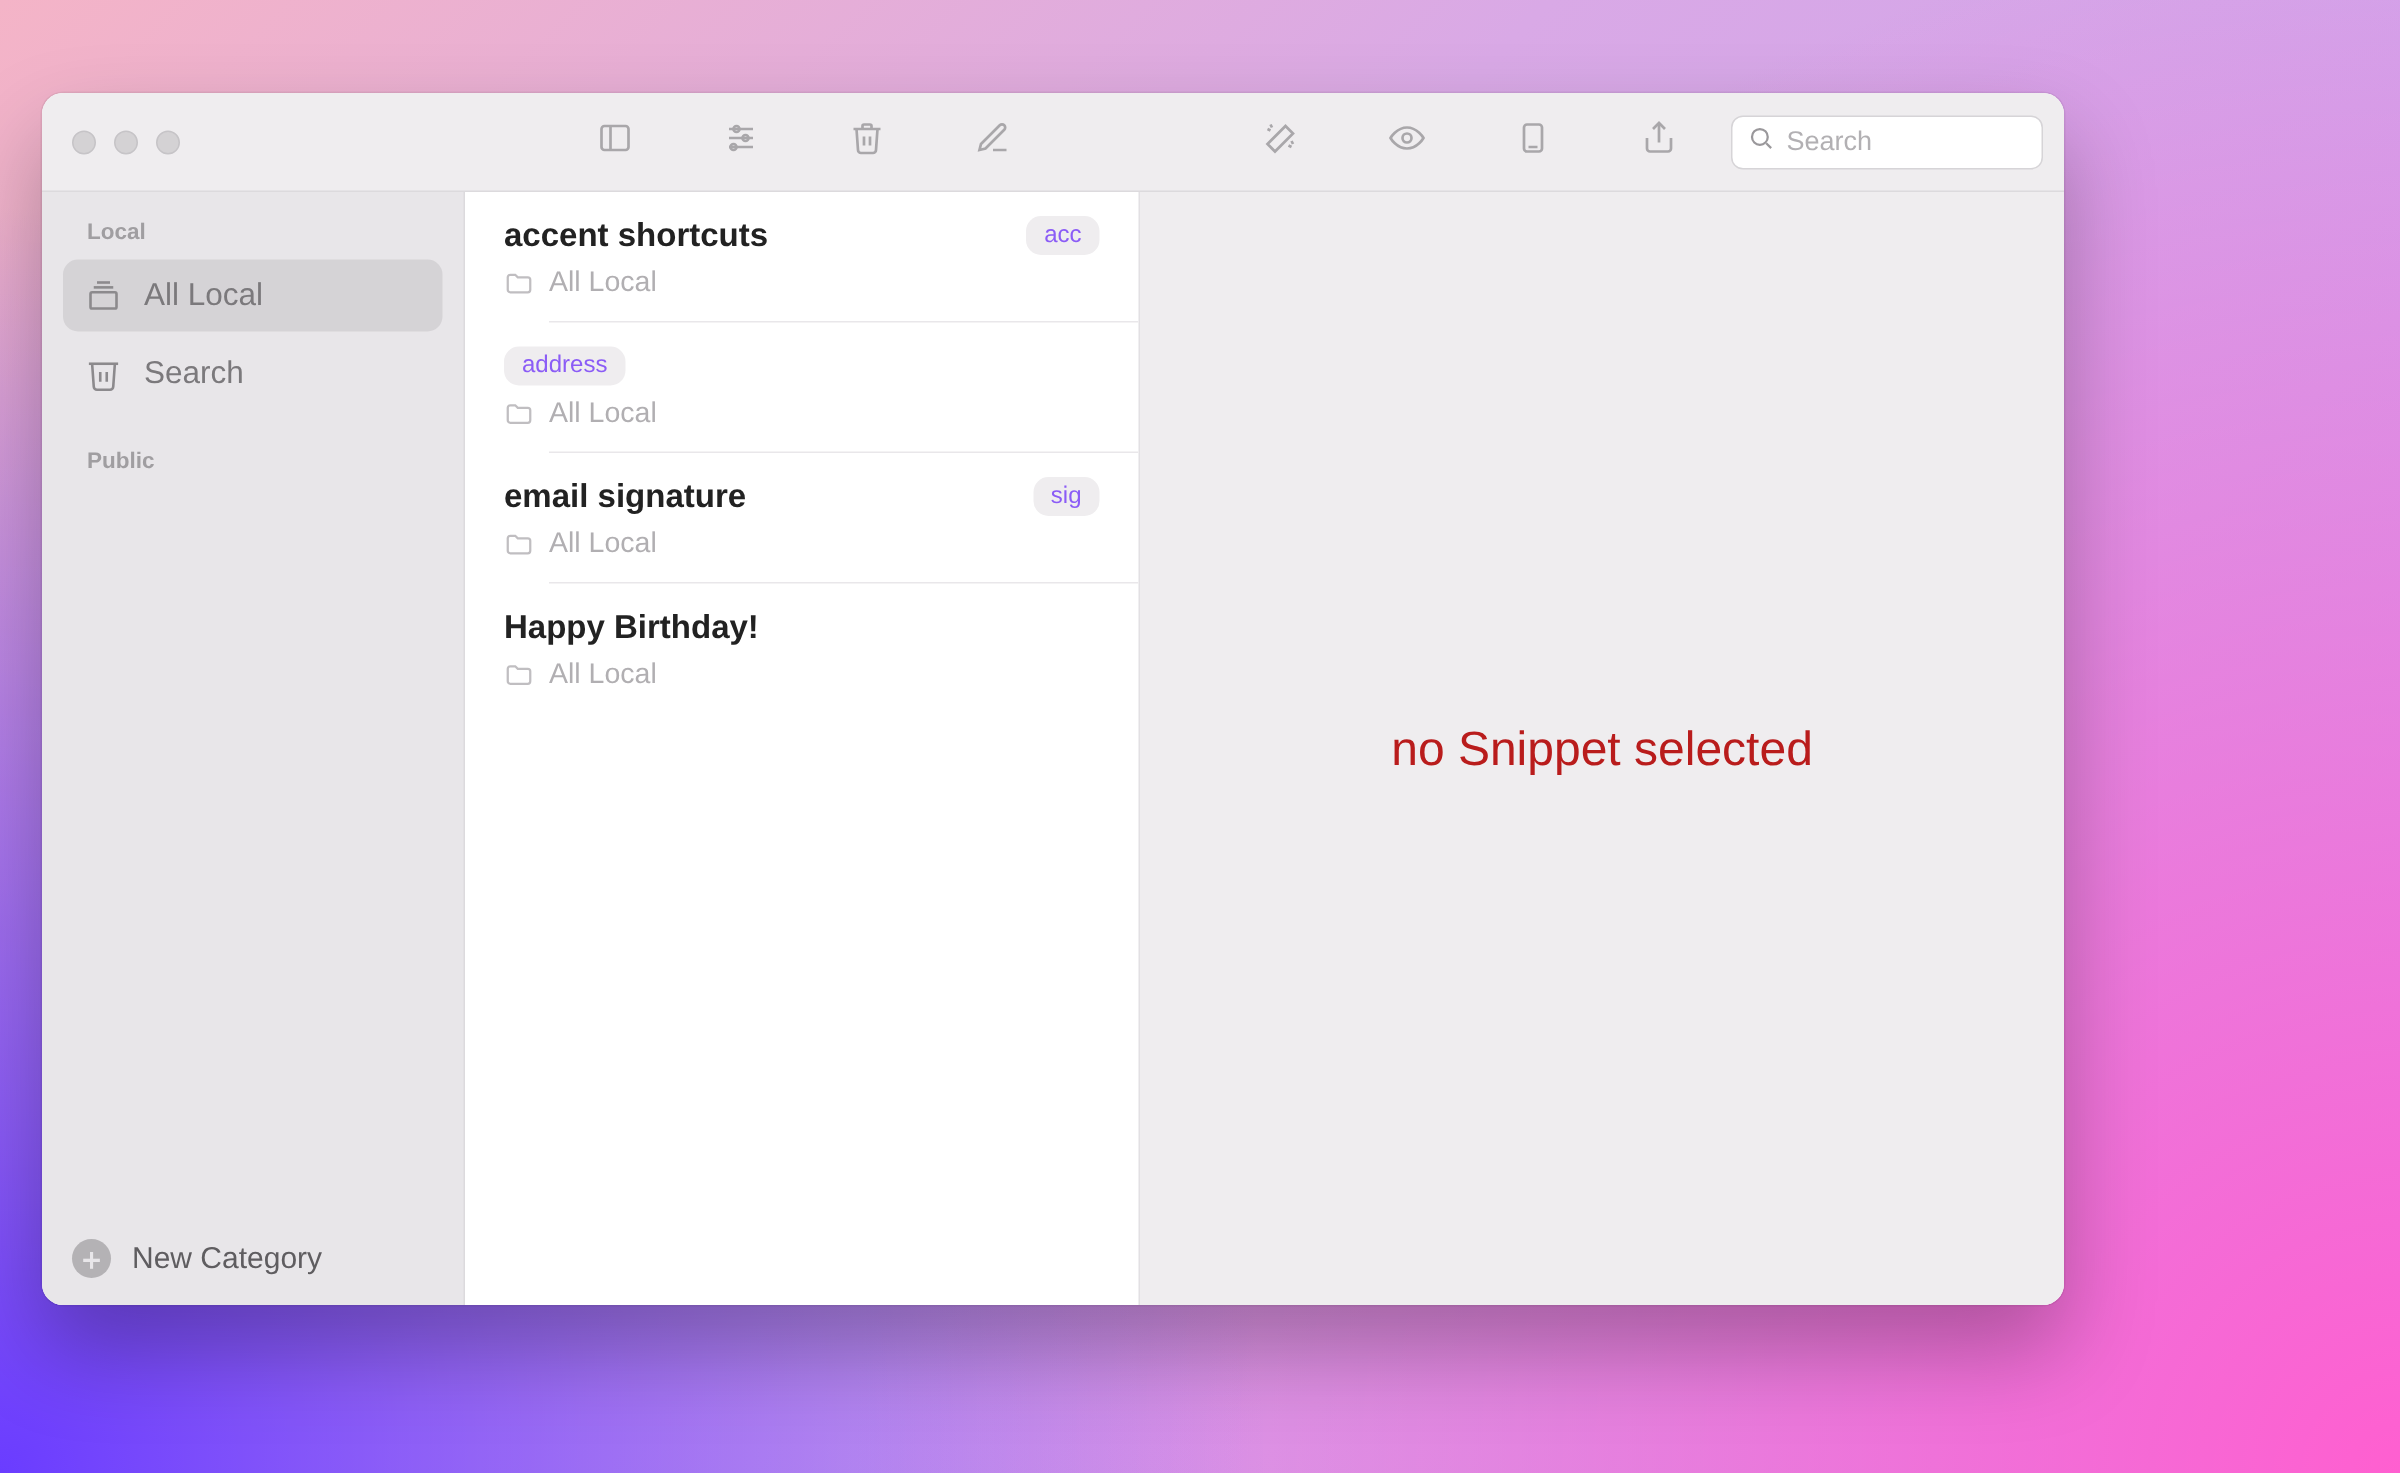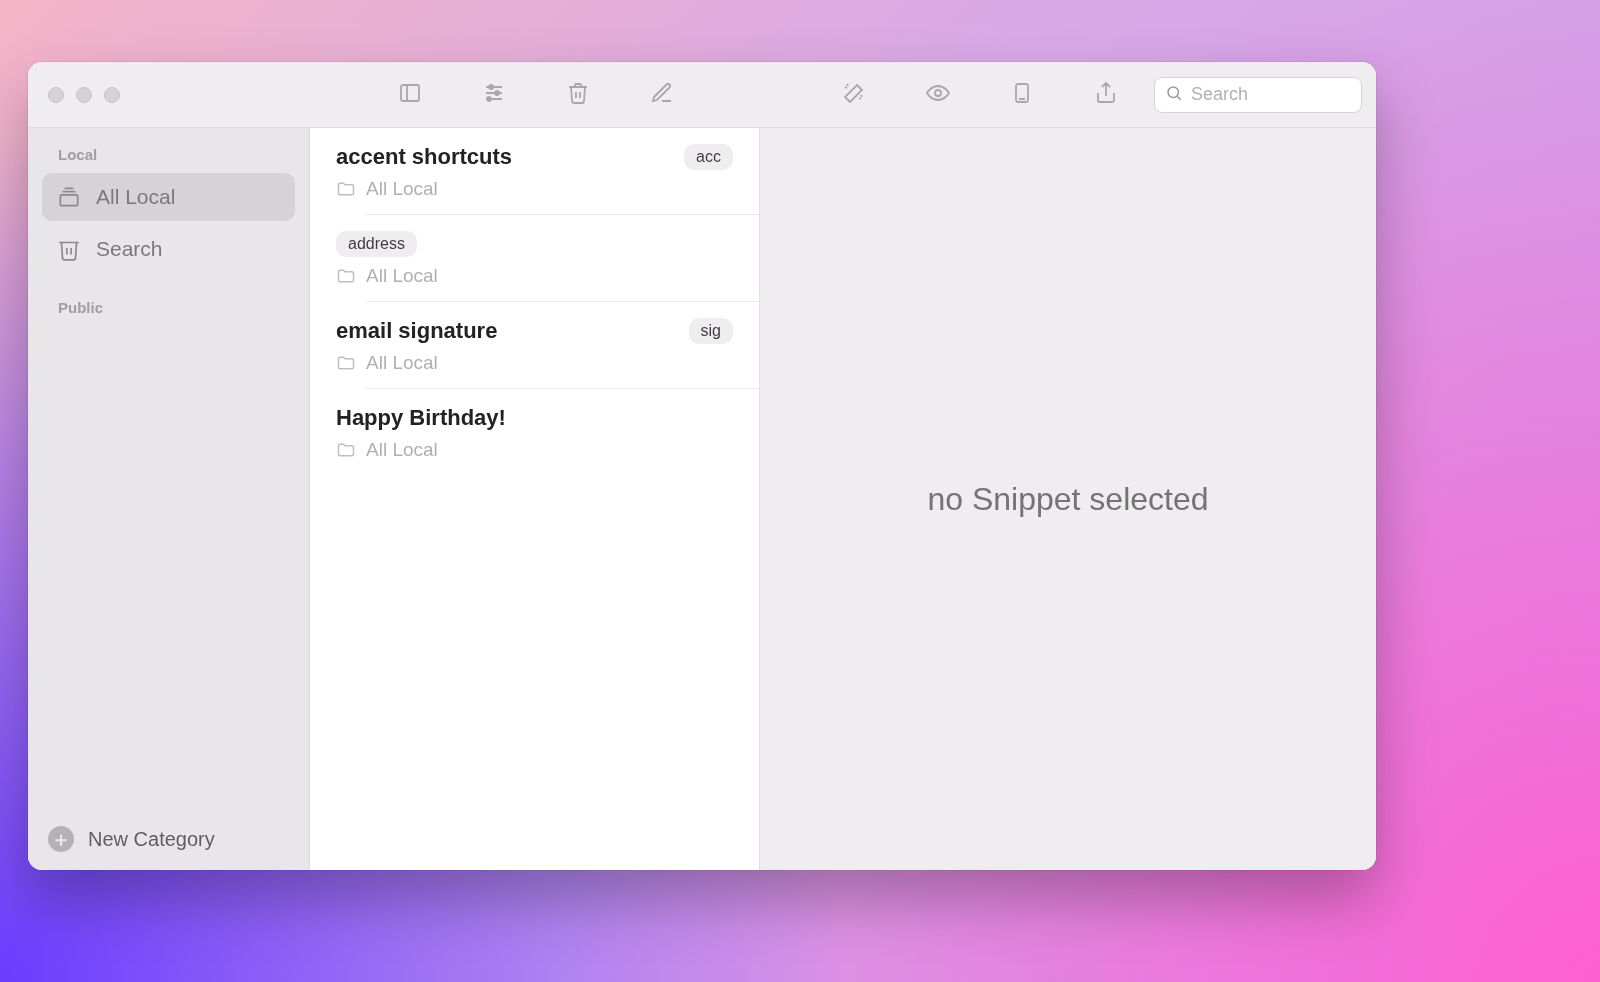--- a/index.html
+++ b/index.html
@@ -109,33 +109,33 @@
     background: #fff;
     border-right: 1px solid #e2e0e3;
     overflow-y: auto;
   }
   .snip {
     padding: 16px 26px 14px 26px;
   }
   .snip .row1 { display:flex; align-items:center; gap: 2px; }
   .snip .title { font-size: 22px; font-weight: 700; color: #222; flex: 1; white-space: nowrap; overflow: hidden; text-overflow: ellipsis; }
   .snip .badge {
-    font-size: 16px; color: #404040;
+    font-size: 16px; color: #8b5cf6;
     background: #efedef; border-radius: 10px;
     padding: 4px 12px;
   }
   .snip .row2 { display:flex; align-items:center; gap: 10px; margin-top: 8px; color: #b1afb2; font-size: 19px; }
   .snip .row2 svg { width: 20px; height: 20px; stroke: #c0bec1; fill: none; stroke-width: 1.8; }
   .divider { height:1px; background:#e9e7ea; margin: 0 0 0 56px; }
 
   .detail {
     flex: 1;
     background: #efedef;
     display:flex; align-items:center; justify-content:center;
-    color: #737373; font-size: 32px;
+    color: #b91c1c; font-size: 32px;
   }
 </style>
 </head>
 <body>
 
 <div class="desktop">
   <div class="window">
 
     <div class="toolbar">
       <div class="traffic">

